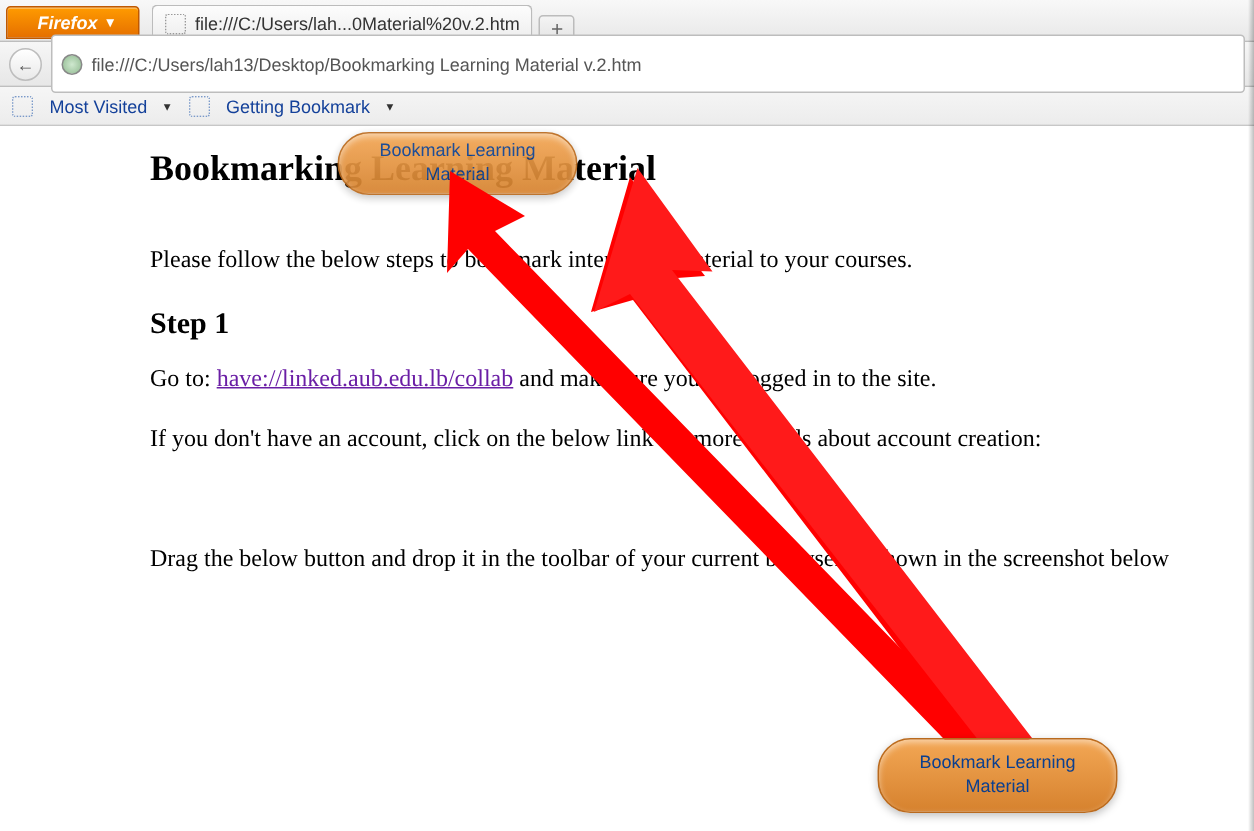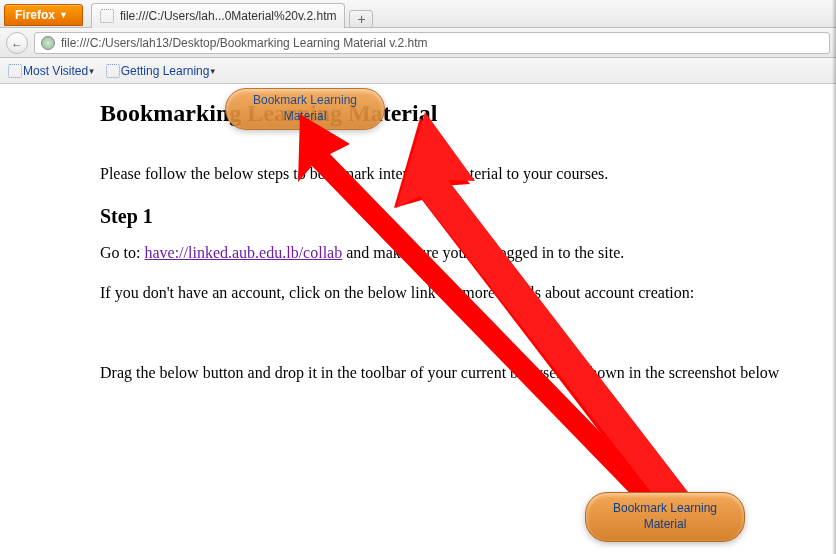--- a/index.html
+++ b/index.html
@@ -1,37 +1,37 @@
 <!DOCTYPE html>
 <html><head>
 <meta charset="utf-8">
 <style>
   * { box-sizing: border-box; margin: 0; padding: 0; }
   body { font-family: 'Segoe UI', Tahoma, sans-serif; font-size: 13px; background: #fff; width: 836px; height: 554px; overflow: hidden; position: relative; }
 
   
   .titlebar { height: 28px; background: linear-gradient(#f8f8f8, #e8e8e8); border-bottom: 1px solid #bdbdbd; display: flex; align-items: center; padding-left: 4px; }
-  .firefox-btn { background: linear-gradient(#ff9b00, #e56f00); color: #fff; font-weight: bold; font-size: 12px; padding: 3px 14px 3px 10px; border-radius: 3px 3px 0 0; margin-top: 2px; display: flex; align-items: center; gap: 4px; border: 1px solid #c05800; box-shadow: inset 0 1px 0 rgba(255,255,255,.3); }
+  .firefox-btn { background: linear-gradient(#ff9b00, #e56f00); color: #fff; font-weight: bold; font-size: 12px; padding: 3px 14px 3px 20px; border-radius: 3px 3px 0 0; margin-top: 2px; display: flex; align-items: center; gap: 4px; border: 1px solid #c05800; box-shadow: inset 0 1px 0 rgba(255,255,255,.3); font-style: italic; }
   .firefox-btn .chev { font-size: 9px; }
 
   .tab-strip { display: flex; align-items: flex-end; height: 28px; margin-left: 8px; }
   .tab { background: linear-gradient(#fdfdfd, #ececec); border: 1px solid #bcbcbc; border-bottom: none; border-radius: 4px 4px 0 0; height: 22px; display: flex; align-items: center; padding: 12px 8px; font-size: 12px; color: #333; min-width: 240px; gap: 6px; }
   .tab .fav { width: 14px; height: 14px; border: 1px dotted #999; border-radius: 2px; }
   .newtab { width: 24px; height: 18px; margin-left: 4px; background: linear-gradient(#f4f4f4,#e4e4e4); border: 1px solid #bcbcbc; border-radius: 3px; display:flex; align-items:center; justify-content:center; color:#666; font-size:14px; }
 
   
   .navbar { height: 30px; background: linear-gradient(#f6f6f6,#e7e7e7); border-bottom: 1px solid #bfbfbf; display: flex; align-items: center; padding: 0 6px; gap: 6px; }
   .navbtn { width: 22px; height: 22px; border: 1px solid #bdbdbd; border-radius: 50%; background: linear-gradient(#fff,#e9e9e9); display:flex; align-items:center; justify-content:center; color:#555; font-size:12px; }
-  .urlbox { flex: 1; height: 22px; background: #fff; border: 1px solid #bdbdbd; border-radius: 3px; display: flex; align-items: center; padding: 0 6px; gap: 6px; }
+  .urlbox { flex: 1; height: 39px; background: #fff; border: 1px solid #bdbdbd; border-radius: 3px; display: flex; align-items: center; padding: 0 6px; gap: 6px; }
   .urlbox .globe { width:14px; height:14px; border:1px solid #888; border-radius:50%; background: radial-gradient(#cfe8cf,#8fb98f); }
   .urlbox input { border:none; outline:none; flex:1; font-size:12px; color:#555; }
 
   
   .bmbar { height: 26px; background: linear-gradient(#f6f6f6,#ececec); border-bottom: 1px solid #c7c7c7; display:flex; align-items:center; padding: 0 8px; gap: 12px; }
-  .bm-item { display:flex; align-items:center; gap:1px; color:#14419a; font-size:12px; cursor:pointer; }
+  .bm-item { display:flex; align-items:center; gap:11px; color:#14419a; font-size:12px; cursor:pointer; }
   .bm-icon { width:14px; height:14px; border:1px dotted #7a99c9; border-radius:2px; }
   .bm-chev { font-size:9px; color:#333; }
 
   
   .content { padding: 16px 0 0 100px; font-family: 'Times New Roman', serif; font-size: 16px; color:#000; }
   .content h1 { font-size: 24px; font-weight: bold; margin-bottom: 38px; }
   .content p { margin-bottom: 22px; }
   .content h2 { font-size: 20px; font-weight: bold; margin: 12px 0 16px; }
   .content a.purple { color: #6a1ea5; text-decoration: underline; }
 
@@ -75,21 +75,21 @@
 </div>
 
 <div class="bmbar">
   <div class="bm-item">
     <span class="bm-icon"></span>
     <span>Most Visited</span>
     <span class="bm-chev">▾</span>
   </div>
   <div class="bm-item">
     <span class="bm-icon"></span>
-    <span>Getting Learning</span>
+    <span>Getting Bookmark</span>
     <span class="bm-chev">▾</span>
   </div>
 </div>
 
 <div class="content">
   <h1>Bookmarking Learning Material</h1>
   <p>Please follow the below steps to bookmark interesting material to your courses.</p>
   <h2>Step 1</h2>
   <p>
     <span>Go to: </span><a href="#" class="purple">have://linked.aub.edu.lb/collab</a><span> and make sure you are logged in to the site.</span>

